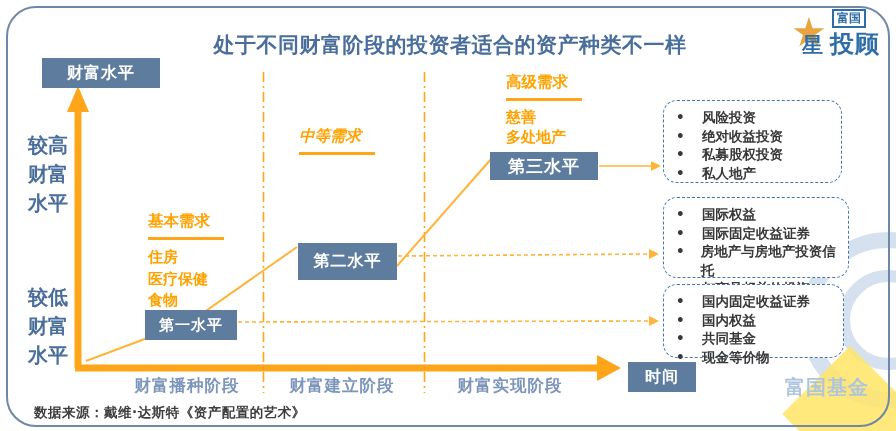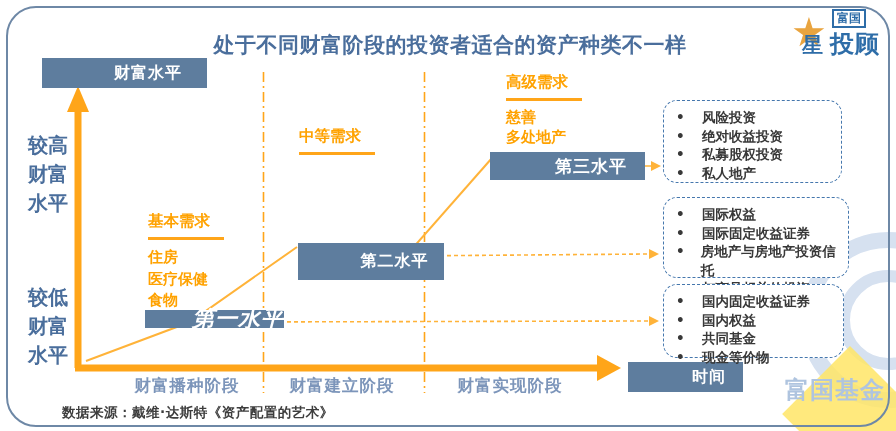--- a/index.html
+++ b/index.html
@@ -19,40 +19,40 @@
   .wm-svg{position:absolute;left:0;top:0;z-index:0;}
 
   .title{
     position:absolute;left:170px;top:31px;width:560px;text-align:center;
     font-size:21px;color:var(--title-blue,#4A6E9C);z-index:2;letter-spacing:.5px;
   }
 
   
   .slate-box{
     position:absolute;background:var(--box-bg,#5E7D9E);color:#fff;z-index:2;
-    display:flex;align-items:center;justify-content:center;letter-spacing:1px;padding-left:47px;
+    display:flex;align-items:center;justify-content:center;letter-spacing:1px;
   }
   .ybox{left:42px;top:58px;width:118px;height:30px;font-size:16px;}
   .tbox{left:628px;top:362px;width:68px;height:30px;font-size:16px;}
-  .lv1{left:145px;top:310px;width:92px;height:18px;font-size:22px;font-style:italic;}
+  .lv1{left:145px;top:310px;width:92px;height:30px;font-size:15px;}
   .lv2{left:298px;top:243px;width:99px;height:37px;font-size:16px;}
   .lv3{left:490px;top:152px;width:108px;height:28px;font-size:17px;}
 
   .yside{
     position:absolute;left:28px;width:46px;color:var(--title-blue,#4A6E9C);
     font-size:20px;line-height:29px;white-space:pre-line;z-index:2;
   }
   .yhigh{top:131px;} .ylow{top:283px;}
 
   
   .need{position:absolute;color:var(--orange-text,#FFA200);z-index:2;font-size:15px;}
   .need .nt{font-size:15.5px;}
   .need .nu{height:3px;background:var(--axis-orange,#FFA519);width:76px;margin:5px 0 7px 0;}
   .need-1{left:148px;top:211px;} .need-1 .items div{line-height:21.5px;}
-  .need-2{left:299px;top:126px;} .need-2 .items div{line-height:17.5px;}
+  .need-2{left:299px;top:126px;font-style:italic;} .need-2 .items div{line-height:17.5px;}
   .need-3{left:506px;top:72px;}  .need-3 .items div{line-height:19.5px;}
 
   
   .abox{
     position:absolute;background:#fff;border:1.5px dashed var(--asset-border,#4577AD);
     border-radius:14px;z-index:2;color:var(--asset-text,#383838);
     font-size:13.5px;padding:7px 6px 6px 10px;box-sizing:border-box;
   }
   .abox .item{display:flex;line-height:18.5px;}
   .abox .blt{width:26px;text-align:left;padding-left:2px;}
@@ -61,36 +61,36 @@
   .aboxC{left:663px;top:284px;width:181px;height:74px;}
 
   .stage-label{
     position:absolute;top:375px;width:150px;text-align:center;z-index:2;
     color:var(--stage-blue,#7C95BA);font-size:16.5px;letter-spacing:1px;
   }
   .st1{left:112px;} .st2{left:267px;} .st3{left:435px;}
 
   .source{
     position:absolute;left:34px;top:404px;z-index:2;color:#3d3d3d;
-    font-size:13.5px;font-weight:bold;letter-spacing:.5px;margin-left:28px;
+    font-size:13.5px;font-weight:bold;letter-spacing:.5px;
   }
 
   
   .logo{position:absolute;left:793px;top:9px;width:100px;height:52px;z-index:2;}
   .logo .star{position:absolute;left:-2px;top:2px;font-size:40px;color:var(--gold,#E9A43F);line-height:42px;}
   .logo .xing{position:absolute;left:9px;top:22px;font-size:21px;color:var(--logo-blue,#2E6DA8);}
   .logo .chip{
     position:absolute;left:39px;top:0px;border:2px solid var(--logo-blue,#2E6DA8);
     color:var(--logo-blue,#2E6DA8);font-size:12px;padding:0 3px;line-height:15px;
   }
   .logo .name{position:absolute;left:37px;top:19px;font-size:24px;color:var(--logo-blue,#2E6DA8);letter-spacing:1px;}
 
   
   .wm-text{
-    position:absolute;left:785px;top:374px;z-index:1;font-size:24px;
+    position:absolute;left:785px;top:374px;z-index:1;font-size:20px;
     color:var(--wm-text,#AFC4DF);letter-spacing:1px;
   }
 
   
   .axis{stroke:var(--axis-orange,#FFA519);stroke-width:7;}
   .axis-head{fill:var(--axis-orange,#FFA519);}
   .divider{stroke:var(--axis-orange,#FFA519);stroke-width:1.6;stroke-dasharray:10 4 2 4;}
   .diag{stroke:var(--line-orange,#FFB339);stroke-width:2;fill:none;}
   .conn{stroke:var(--line-orange,#FFB339);stroke-width:1.6;}
   .conn-dash{stroke-dasharray:4 3;}

